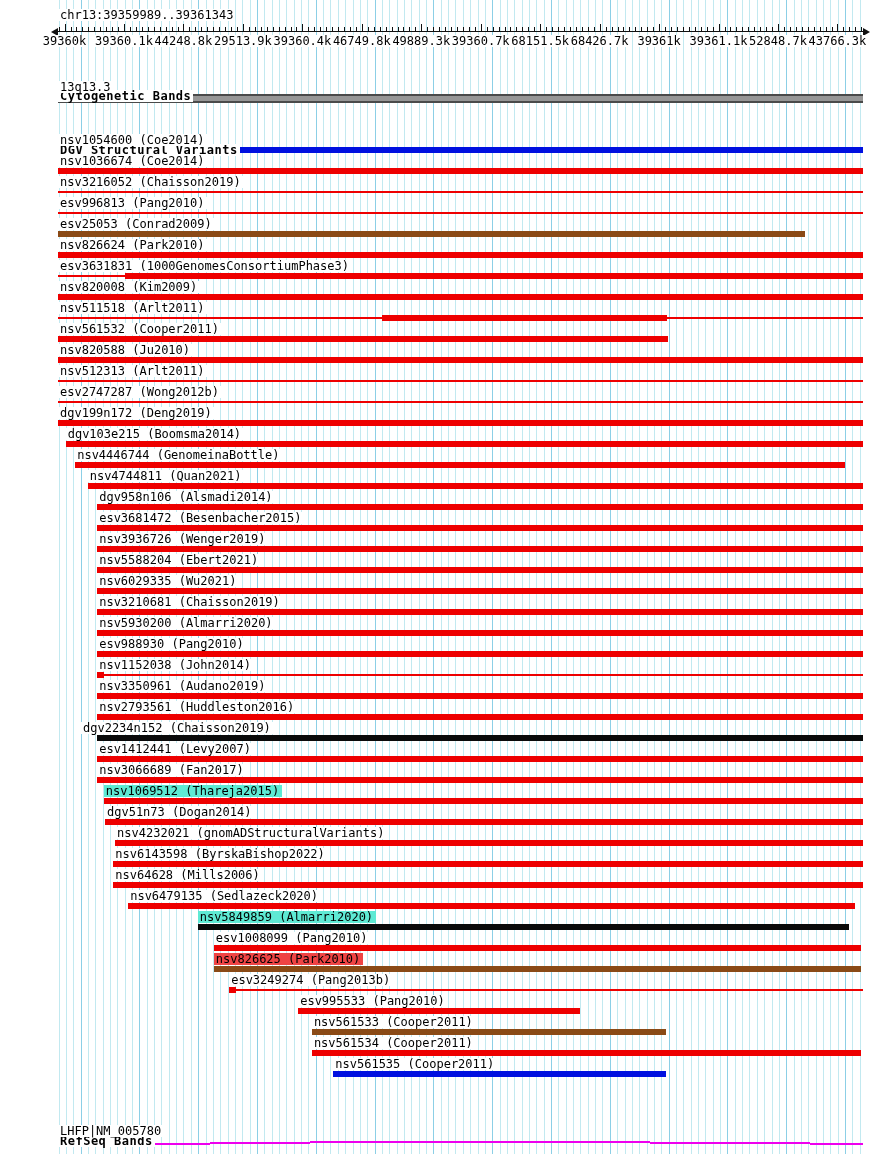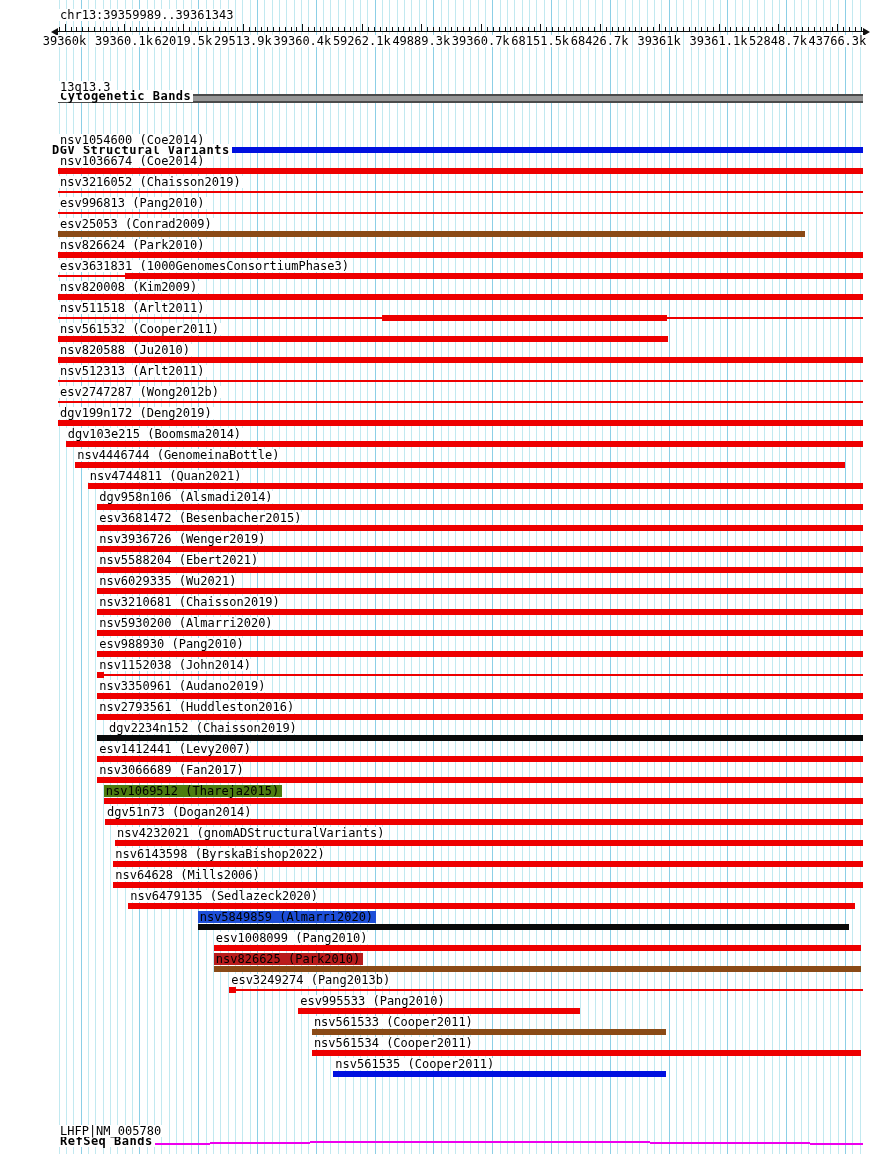--- a/index.html
+++ b/index.html
@@ -272,39 +272,39 @@
       <div style="position: absolute; left: 819.6px; top: 27px; width: 1px; height: 4px; background: rgb(17, 17, 17); z-index: 2;"></div>
       <div style="position: absolute; left: 825.5px; top: 27px; width: 1px; height: 4px; background: rgb(17, 17, 17); z-index: 2;"></div>
       <div style="position: absolute; left: 831.5px; top: 27px; width: 1px; height: 4px; background: rgb(17, 17, 17); z-index: 2;"></div>
       <div style="position: absolute; left: 837.4px; top: 24px; width: 1px; height: 7px; background: rgb(17, 17, 17); z-index: 2;"></div>
       <div style="position: absolute; left: 843.4px; top: 27px; width: 1px; height: 4px; background: rgb(17, 17, 17); z-index: 2;"></div>
       <div style="position: absolute; left: 849.3px; top: 27px; width: 1px; height: 4px; background: rgb(17, 17, 17); z-index: 2;"></div>
       <div style="position: absolute; left: 855.3px; top: 27px; width: 1px; height: 4px; background: rgb(17, 17, 17); z-index: 2;"></div>
       <div style="position: absolute; left: 861.2px; top: 27px; width: 1px; height: 4px; background: rgb(17, 17, 17); z-index: 2;"></div>
       <div style="position: absolute; left: 64.5px; top: 35px; transform: translateX(-50%); background: rgb(255, 255, 255); padding: 0px 1px; white-space: nowrap; z-index: 3;">39360k</div>
       <div style="position: absolute; left: 124px; top: 35px; transform: translateX(-50%); background: rgb(255, 255, 255); padding: 0px 1px; white-space: nowrap; z-index: 3;">39360.1k</div>
-      <div style="position: absolute; left: 183.4px; top: 35px; transform: translateX(-50%); background: rgb(255, 255, 255); padding: 0px 1px; white-space: nowrap; z-index: 3;">62019.5k</div>
+      <div style="position: absolute; left: 183.4px; top: 35px; transform: translateX(-50%); background: rgb(255, 255, 255); padding: 0px 1px; white-space: nowrap; z-index: 3;">44248.8k</div>
       <div style="position: absolute; left: 242.9px; top: 35px; transform: translateX(-50%); background: rgb(255, 255, 255); padding: 0px 1px; white-space: nowrap; z-index: 3;">29513.9k</div>
       <div style="position: absolute; left: 302.4px; top: 35px; transform: translateX(-50%); background: rgb(255, 255, 255); padding: 0px 1px; white-space: nowrap; z-index: 3;">39360.4k</div>
-      <div style="position: absolute; left: 361.8px; top: 35px; transform: translateX(-50%); background: rgb(255, 255, 255); padding: 0px 1px; white-space: nowrap; z-index: 3;">59262.1k</div>
+      <div style="position: absolute; left: 361.8px; top: 35px; transform: translateX(-50%); background: rgb(255, 255, 255); padding: 0px 1px; white-space: nowrap; z-index: 3;">46749.8k</div>
       <div style="position: absolute; left: 421.3px; top: 35px; transform: translateX(-50%); background: rgb(255, 255, 255); padding: 0px 1px; white-space: nowrap; z-index: 3;">49889.3k</div>
       <div style="position: absolute; left: 480.7px; top: 35px; transform: translateX(-50%); background: rgb(255, 255, 255); padding: 0px 1px; white-space: nowrap; z-index: 3;">39360.7k</div>
       <div style="position: absolute; left: 540.2px; top: 35px; transform: translateX(-50%); background: rgb(255, 255, 255); padding: 0px 1px; white-space: nowrap; z-index: 3;">68151.5k</div>
       <div style="position: absolute; left: 599.6px; top: 35px; transform: translateX(-50%); background: rgb(255, 255, 255); padding: 0px 1px; white-space: nowrap; z-index: 3;">68426.7k</div>
       <div style="position: absolute; left: 659.1px; top: 35px; transform: translateX(-50%); background: rgb(255, 255, 255); padding: 0px 1px; white-space: nowrap; z-index: 3;">39361k</div>
       <div style="position: absolute; left: 718.5px; top: 35px; transform: translateX(-50%); background: rgb(255, 255, 255); padding: 0px 1px; white-space: nowrap; z-index: 3;">39361.1k</div>
       <div style="position: absolute; left: 778px; top: 35px; transform: translateX(-50%); background: rgb(255, 255, 255); padding: 0px 1px; white-space: nowrap; z-index: 3;">52848.7k</div>
       <div style="position: absolute; left: 837.4px; top: 35px; transform: translateX(-50%); background: rgb(255, 255, 255); padding: 0px 1px; white-space: nowrap; z-index: 3;">43766.3k</div>
     </div>
 
   <div class="lbl hdr" style="left:58px;top:66px;">Cytogenetic Bands</div>
   <div class="lbl" style="left:58px;top:81px;">13q13.3</div>
   <div id="cytoband-bar" style="background: rgb(150, 150, 150);"></div>
 
-  <div class="lbl hdr" style="left:50px;top:120px;">DGV Structural Variants</div>
+  <div class="lbl hdr" style="left:58px;top:120px;">DGV Structural Variants</div>
 
   <div id="tracks">
       <div style="position: absolute; left: 58px; top: 134px; background: rgb(255, 255, 255); padding: 0px 3px 0px 2px; white-space: nowrap; height: 12px; z-index: 3;">nsv1054600 (Coe2014)</div>
       <div style="position: absolute; left: 58px; top: 147px; width: 805px; height: 6px; background: rgb(0, 16, 224); z-index: 2;"></div>
       <div style="position: absolute; left: 58px; top: 155px; background: rgb(255, 255, 255); padding: 0px 3px 0px 2px; white-space: nowrap; height: 12px; z-index: 3;">nsv1036674 (Coe2014)</div>
       <div style="position: absolute; left: 58px; top: 168px; width: 805px; height: 6px; background: rgb(238, 0, 0); z-index: 2;"></div>
       <div style="position: absolute; left: 58px; top: 176px; background: rgb(255, 255, 255); padding: 0px 3px 0px 2px; white-space: nowrap; height: 12px; z-index: 3;">nsv3216052 (Chaisson2019)</div>
       <div style="position: absolute; left: 58px; top: 191px; width: 805px; height: 2px; background: rgb(238, 0, 0); z-index: 2;"></div>
       <div style="position: absolute; left: 58px; top: 197px; background: rgb(255, 255, 255); padding: 0px 3px 0px 2px; white-space: nowrap; height: 12px; z-index: 3;">esv996813 (Pang2010)</div>
       <div style="position: absolute; left: 58px; top: 212px; width: 805px; height: 2px; background: rgb(238, 0, 0); z-index: 2;"></div>
@@ -353,43 +353,43 @@
       <div style="position: absolute; left: 97.2px; top: 630px; width: 765.8px; height: 6px; background: rgb(238, 0, 0); z-index: 2;"></div>
       <div style="position: absolute; left: 97.2px; top: 638px; background: rgb(255, 255, 255); padding: 0px 3px 0px 2px; white-space: nowrap; height: 12px; z-index: 3;">esv988930 (Pang2010)</div>
       <div style="position: absolute; left: 97.2px; top: 651px; width: 765.8px; height: 6px; background: rgb(238, 0, 0); z-index: 2;"></div>
       <div style="position: absolute; left: 97.2px; top: 659px; background: rgb(255, 255, 255); padding: 0px 3px 0px 2px; white-space: nowrap; height: 12px; z-index: 3;">nsv1152038 (John2014)</div>
       <div style="position: absolute; left: 97.2px; top: 672px; width: 6.5px; height: 6px; background: rgb(238, 0, 0); z-index: 2;"></div>
       <div style="position: absolute; left: 103.8px; top: 674px; width: 759.2px; height: 2px; background: rgb(238, 0, 0); z-index: 2;"></div>
       <div style="position: absolute; left: 97.2px; top: 680px; background: rgb(255, 255, 255); padding: 0px 3px 0px 2px; white-space: nowrap; height: 12px; z-index: 3;">nsv3350961 (Audano2019)</div>
       <div style="position: absolute; left: 97.2px; top: 693px; width: 765.8px; height: 6px; background: rgb(238, 0, 0); z-index: 2;"></div>
       <div style="position: absolute; left: 97.2px; top: 701px; background: rgb(255, 255, 255); padding: 0px 3px 0px 2px; white-space: nowrap; height: 12px; z-index: 3;">nsv2793561 (Huddleston2016)</div>
       <div style="position: absolute; left: 97.2px; top: 714px; width: 765.8px; height: 6px; background: rgb(238, 0, 0); z-index: 2;"></div>
-      <div style="position: absolute; left: 107px; top: 722px; background: rgb(255, 255, 255); padding: 0px 3px 0px 2px; white-space: nowrap; height: 12px; z-index: 3;">dgv2234n152 (Chaisson2019)</div>
+      <div style="position: absolute; left: 81px; top: 722px; background: rgb(255, 255, 255); padding: 0px 3px 0px 2px; white-space: nowrap; height: 12px; z-index: 3;">dgv2234n152 (Chaisson2019)</div>
       <div style="position: absolute; left: 97.2px; top: 735px; width: 765.8px; height: 6px; background: rgb(10, 10, 10); z-index: 2;"></div>
       <div style="position: absolute; left: 97.2px; top: 743px; background: rgb(255, 255, 255); padding: 0px 3px 0px 2px; white-space: nowrap; height: 12px; z-index: 3;">esv1412441 (Levy2007)</div>
       <div style="position: absolute; left: 97.2px; top: 756px; width: 765.8px; height: 6px; background: rgb(238, 0, 0); z-index: 2;"></div>
       <div style="position: absolute; left: 97.2px; top: 764px; background: rgb(255, 255, 255); padding: 0px 3px 0px 2px; white-space: nowrap; height: 12px; z-index: 3;">nsv3066689 (Fan2017)</div>
       <div style="position: absolute; left: 97.2px; top: 777px; width: 765.8px; height: 6px; background: rgb(238, 0, 0); z-index: 2;"></div>
-      <div style="position: absolute; left: 103.8px; top: 785px; background: #4d7c0f; padding: 0px 3px 0px 2px; white-space: nowrap; height: 12px; z-index: 3;">nsv1069512 (Thareja2015)</div>
+      <div style="position: absolute; left: 103.8px; top: 785px; background: #5eead4; padding: 0px 3px 0px 2px; white-space: nowrap; height: 12px; z-index: 3;">nsv1069512 (Thareja2015)</div>
       <div style="position: absolute; left: 103.8px; top: 798px; width: 759.2px; height: 6px; background: rgb(238, 0, 0); z-index: 2;"></div>
       <div style="position: absolute; left: 105px; top: 806px; background: rgb(255, 255, 255); padding: 0px 3px 0px 2px; white-space: nowrap; height: 12px; z-index: 3;">dgv51n73 (Dogan2014)</div>
       <div style="position: absolute; left: 105px; top: 819px; width: 758px; height: 6px; background: rgb(238, 0, 0); z-index: 2;"></div>
       <div style="position: absolute; left: 115.1px; top: 827px; background: rgb(255, 255, 255); padding: 0px 3px 0px 2px; white-space: nowrap; height: 12px; z-index: 3;">nsv4232021 (gnomADStructuralVariants)</div>
       <div style="position: absolute; left: 115.1px; top: 840px; width: 747.9px; height: 6px; background: rgb(238, 0, 0); z-index: 2;"></div>
       <div style="position: absolute; left: 113.3px; top: 848px; background: rgb(255, 255, 255); padding: 0px 3px 0px 2px; white-space: nowrap; height: 12px; z-index: 3;">nsv6143598 (ByrskaBishop2022)</div>
       <div style="position: absolute; left: 113.3px; top: 861px; width: 749.7px; height: 6px; background: rgb(238, 0, 0); z-index: 2;"></div>
       <div style="position: absolute; left: 113.3px; top: 869px; background: rgb(255, 255, 255); padding: 0px 3px 0px 2px; white-space: nowrap; height: 12px; z-index: 3;">nsv64628 (Mills2006)</div>
       <div style="position: absolute; left: 113.3px; top: 882px; width: 749.7px; height: 6px; background: rgb(238, 0, 0); z-index: 2;"></div>
       <div style="position: absolute; left: 128.2px; top: 890px; background: rgb(255, 255, 255); padding: 0px 3px 0px 2px; white-space: nowrap; height: 12px; z-index: 3;">nsv6479135 (Sedlazeck2020)</div>
       <div style="position: absolute; left: 128.2px; top: 903px; width: 727.1px; height: 6px; background: rgb(238, 0, 0); z-index: 2;"></div>
-      <div style="position: absolute; left: 197.7px; top: 911px; background: #1d4ed8; padding: 0px 3px 0px 2px; white-space: nowrap; height: 12px; z-index: 3;">nsv5849859 (Almarri2020)</div>
+      <div style="position: absolute; left: 197.7px; top: 911px; background: #5eead4; padding: 0px 3px 0px 2px; white-space: nowrap; height: 12px; z-index: 3;">nsv5849859 (Almarri2020)</div>
       <div style="position: absolute; left: 197.7px; top: 924px; width: 651.6px; height: 6px; background: rgb(10, 10, 10); z-index: 2;"></div>
       <div style="position: absolute; left: 213.8px; top: 932px; background: rgb(255, 255, 255); padding: 0px 3px 0px 2px; white-space: nowrap; height: 12px; z-index: 3;">esv1008099 (Pang2010)</div>
       <div style="position: absolute; left: 213.8px; top: 945px; width: 647.4px; height: 6px; background: rgb(238, 0, 0); z-index: 2;"></div>
-      <div style="position: absolute; left: 213.8px; top: 953px; background: #b91c1c; padding: 0px 3px 0px 2px; white-space: nowrap; height: 12px; z-index: 3;">nsv826625 (Park2010)</div>
+      <div style="position: absolute; left: 213.8px; top: 953px; background: #ef4444; padding: 0px 3px 0px 2px; white-space: nowrap; height: 12px; z-index: 3;">nsv826625 (Park2010)</div>
       <div style="position: absolute; left: 213.8px; top: 966px; width: 647.4px; height: 6px; background: rgb(138, 74, 22); z-index: 2;"></div>
       <div style="position: absolute; left: 229.2px; top: 974px; background: rgb(255, 255, 255); padding: 0px 3px 0px 2px; white-space: nowrap; height: 12px; z-index: 3;">esv3249274 (Pang2013b)</div>
       <div style="position: absolute; left: 229.2px; top: 987px; width: 6.5px; height: 6px; background: rgb(238, 0, 0); z-index: 2;"></div>
       <div style="position: absolute; left: 235.8px; top: 989px; width: 627.2px; height: 2px; background: rgb(238, 0, 0); z-index: 2;"></div>
       <div style="position: absolute; left: 298.2px; top: 995px; background: rgb(255, 255, 255); padding: 0px 3px 0px 2px; white-space: nowrap; height: 12px; z-index: 3;">esv995533 (Pang2010)</div>
       <div style="position: absolute; left: 298.2px; top: 1008px; width: 281.8px; height: 6px; background: rgb(238, 0, 0); z-index: 2;"></div>
       <div style="position: absolute; left: 311.9px; top: 1016px; background: rgb(255, 255, 255); padding: 0px 3px 0px 2px; white-space: nowrap; height: 12px; z-index: 3;">nsv561533 (Cooper2011)</div>
       <div style="position: absolute; left: 311.9px; top: 1029px; width: 354.3px; height: 6px; background: rgb(138, 74, 22); z-index: 2;"></div>
       <div style="position: absolute; left: 311.9px; top: 1037px; background: rgb(255, 255, 255); padding: 0px 3px 0px 2px; white-space: nowrap; height: 12px; z-index: 3;">nsv561534 (Cooper2011)</div>
       <div style="position: absolute; left: 311.9px; top: 1050px; width: 549.4px; height: 6px; background: rgb(238, 0, 0); z-index: 2;"></div>

